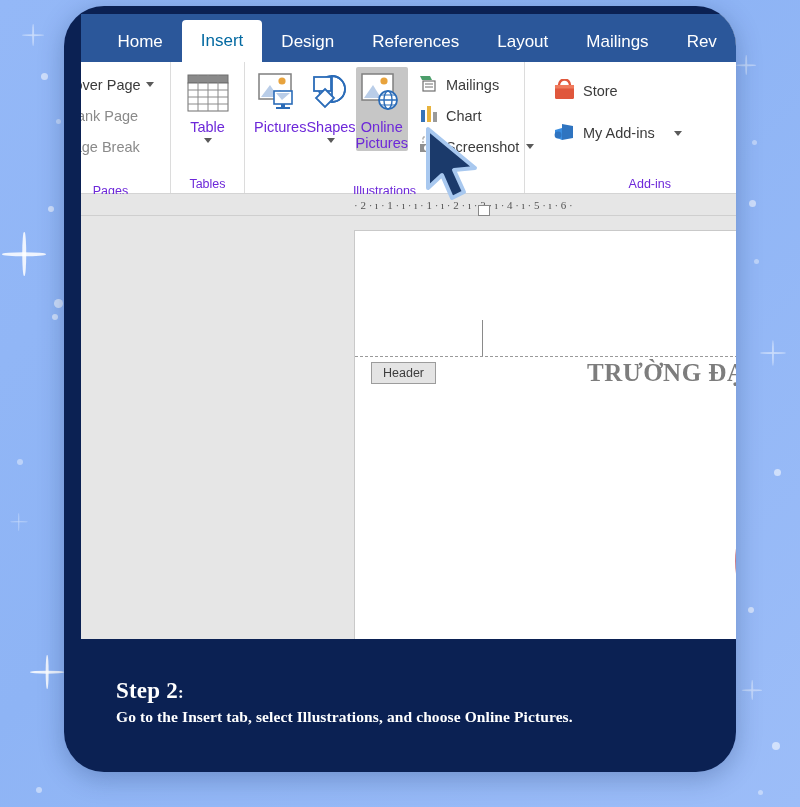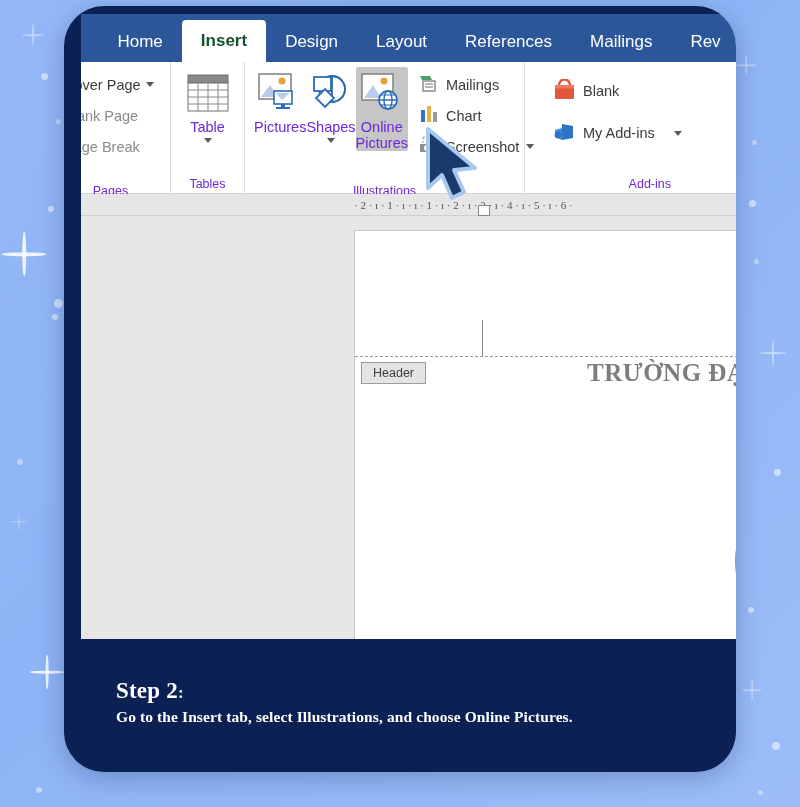--- a/index.html
+++ b/index.html
@@ -102,25 +102,24 @@
     height: 40px;
     line-height: 40px;
     padding: 0 19px;
     color: #ffffff;
     font-size: 17px;
     white-space: nowrap;
     cursor: pointer;
   }
   .tab.active {
     background: #ffffff;
-    color: #14532d;
+    color: #0369a1;
     border-radius: 4px 4px 0 0;
     height: 42px;
     line-height: 42px;
-    font-weight: bold;
   }
 
   
   .ribbon {
     position: relative;
     height: 132px;
     background: #ffffff;
     border-bottom: 1px solid #d4d4d4;
     display: flex;
     align-items: stretch;
@@ -272,21 +271,21 @@
   .header-tick {
     position: absolute;
     left: 127px;
     top: 89px;
     width: 1px;
     height: 37px;
     background: #8a8a8a;
   }
   .header-chip {
     position: absolute;
-    left: 6px;
+    left: 16px;
     top: 131px;
     padding: 3px 11px;
     background: #e4e4e4;
     border: 1px solid #9c9c9c;
     font-size: 12.5px;
     color: #3d3d3d;
   }
   .doc-title {
     position: absolute;
     left: 232px;
@@ -376,22 +375,22 @@
 <div class="card">
 
   <div class="word-window">
     <div class="word-inner">
 
       <div class="tabstrip">
         <div class="tab">e</div>
         <div class="tab">Home</div>
         <div class="tab active">Insert</div>
         <div class="tab">Design</div>
+        <div class="tab">References</div>
         <div class="tab">Layout</div>
-        <div class="tab">References</div>
         <div class="tab">Mailings</div>
         <div class="tab">Rev</div>
       </div>
 
       <div class="ribbon">
 
         <div class="group" style="width:120px;">
           <div class="group-body" style="flex-direction:column;align-items:flex-start;padding-top:2px;">
             <div class="stacked-btn">
               <span>Cover Page</span>
@@ -521,21 +520,21 @@
           <div class="group-body" style="align-items:center;padding-left:14px;">
             <div class="col-rows">
               <div class="row-btn" style="height:42px;">
                 <span>
                   <svg width="23" height="22" viewBox="0 0 23 22">
                     <path d="M6 6 a5.5 5.5 0 0 1 11 0" fill="none" stroke="#e0573c" stroke-width="2.4"></path>
                     <rect x="2" y="6" width="19" height="14" rx="1.5" fill="#e0573c"></rect>
                     <rect x="2" y="6" width="19" height="3.5" fill="#f07a5c"></rect>
                   </svg>
                 </span>
-                <span>Blank</span>
+                <span>Store</span>
               </div>
               <div class="row-btn" style="height:42px;">
                 <span>
                   <svg width="23" height="22" viewBox="0 0 23 22">
                     <path d="M9 3 L20 5 L20 17 L9 19 Z" fill="#2f74c0"></path>
                     <path d="M2 9 L9 7 L9 19 L2 16 Z" fill="#3a8de0"></path>
                     <circle cx="5" cy="14" r="3.4" fill="#2f74c0"></circle>
                   </svg>
                 </span>
                 <span>My Add-ins</span>

